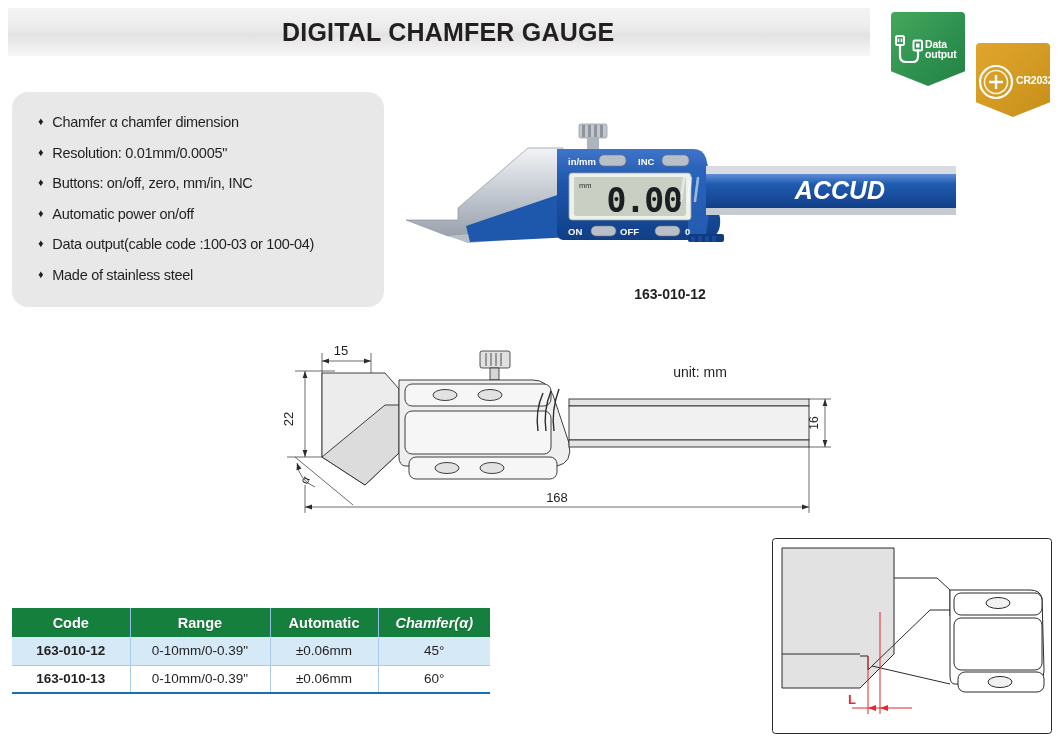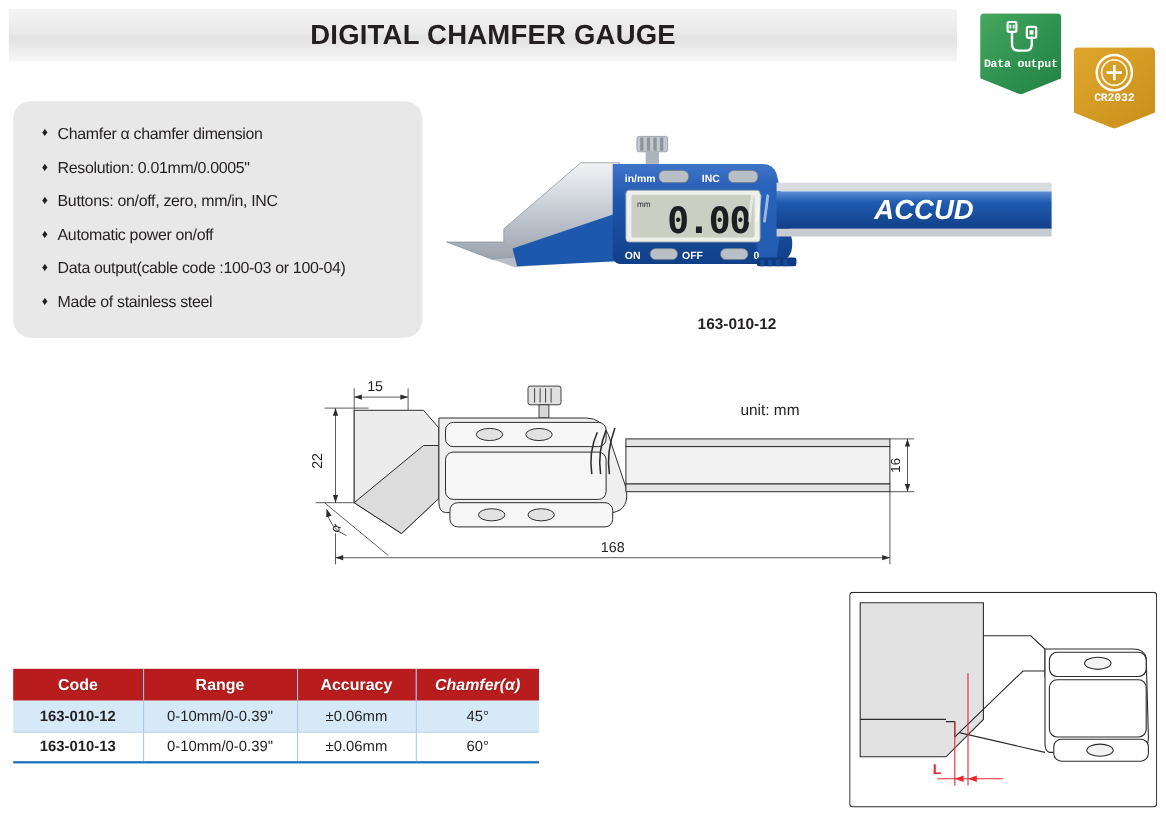--- a/index.html
+++ b/index.html
@@ -35,23 +35,22 @@
     display: flex; align-items: center;
     font-size: 25px; font-weight: bold; color: #231f20;
     letter-spacing: 0.2px;
   }
 
   
   .badges { position: absolute; right: 10px; top: 4px; display: flex; gap: 11px; }
   .badge {
     width: 74px; height: 74px; position: relative;
     clip-path: polygon(0 0, 100% 0, 100% 80%, 50% 100%, 0 80%);
-    display: flex; flex-direction: column; align-items: center;
+    display: flex; flex-direction: row; align-items: center;
     border-radius: 4px 4px 0 0;
-    font-family: Liberation Mono, monospace;
   }
   .badge.green { background: linear-gradient(135deg, #46a85c 0%, #2e9150 55%, #238244 100%); }
   .badge.gold  { background: linear-gradient(135deg, #e0a52c 0%, #d39a23 55%, #c68d18 100%); margin-top: 31px; }
   .badge-icon { height: 42px; display: flex; align-items: center; justify-content: center; padding-top: 5px; }
   .badge-label {
     color: #ffffff; font-size: 10.5px; font-weight: bold;
     letter-spacing: -0.2px; line-height: 1;
   }
 
   
@@ -80,21 +79,21 @@
   
   .appdiagram { position: absolute; left: 772px; top: 538px; width: 280px; height: 196px; }
 
   
   .spec-table {
     position: absolute; left: 12px; top: 608px;
     border-collapse: collapse; width: 478px;
     font-size: 13.5px;
   }
   .spec-table th {
-    background: #b91c1c; color: #ffffff; font-weight: bold;
+    background: #15803d; color: #ffffff; font-weight: bold;
     height: 29px; font-size: 14.5px;
     border-right: 1px solid #8fc0e2;
     text-shadow: 0 1px 1px rgba(0,0,0,.25);
   }
   .spec-table th:last-child { border-right: none; }
   .spec-table td {
     height: 28px; text-align: center; color: #231f20;
     border-right: 1px solid #a9cbe5; border-bottom: 1px solid #a9cbe5;
   }
   .spec-table td:last-child { border-right: none; }
@@ -364,21 +363,21 @@
       <path d="M108,170 l8,-3 l0,6 z" fill="#e8272c"></path>
       <text x="84" y="166" text-anchor="end" font-size="13" font-weight="bold" fill="#e8272c" font-family="Liberation Sans, sans-serif">L</text>
     </svg>
   </div>
 
   <table class="spec-table">
     <thead>
       <tr>
         <th class="col-code">Code</th>
         <th class="col-range">Range</th>
-        <th class="col-acc">Accuracy</th>
+        <th class="col-acc">Automatic</th>
         <th class="col-cham">Chamfer(α)</th>
       </tr>
     </thead>
     <tbody>
       <tr class="alt">
         <td class="code">163-010-12</td>
         <td>0-10mm/0-0.39"</td>
         <td>±0.06mm</td>
         <td>45°</td>
       </tr>

